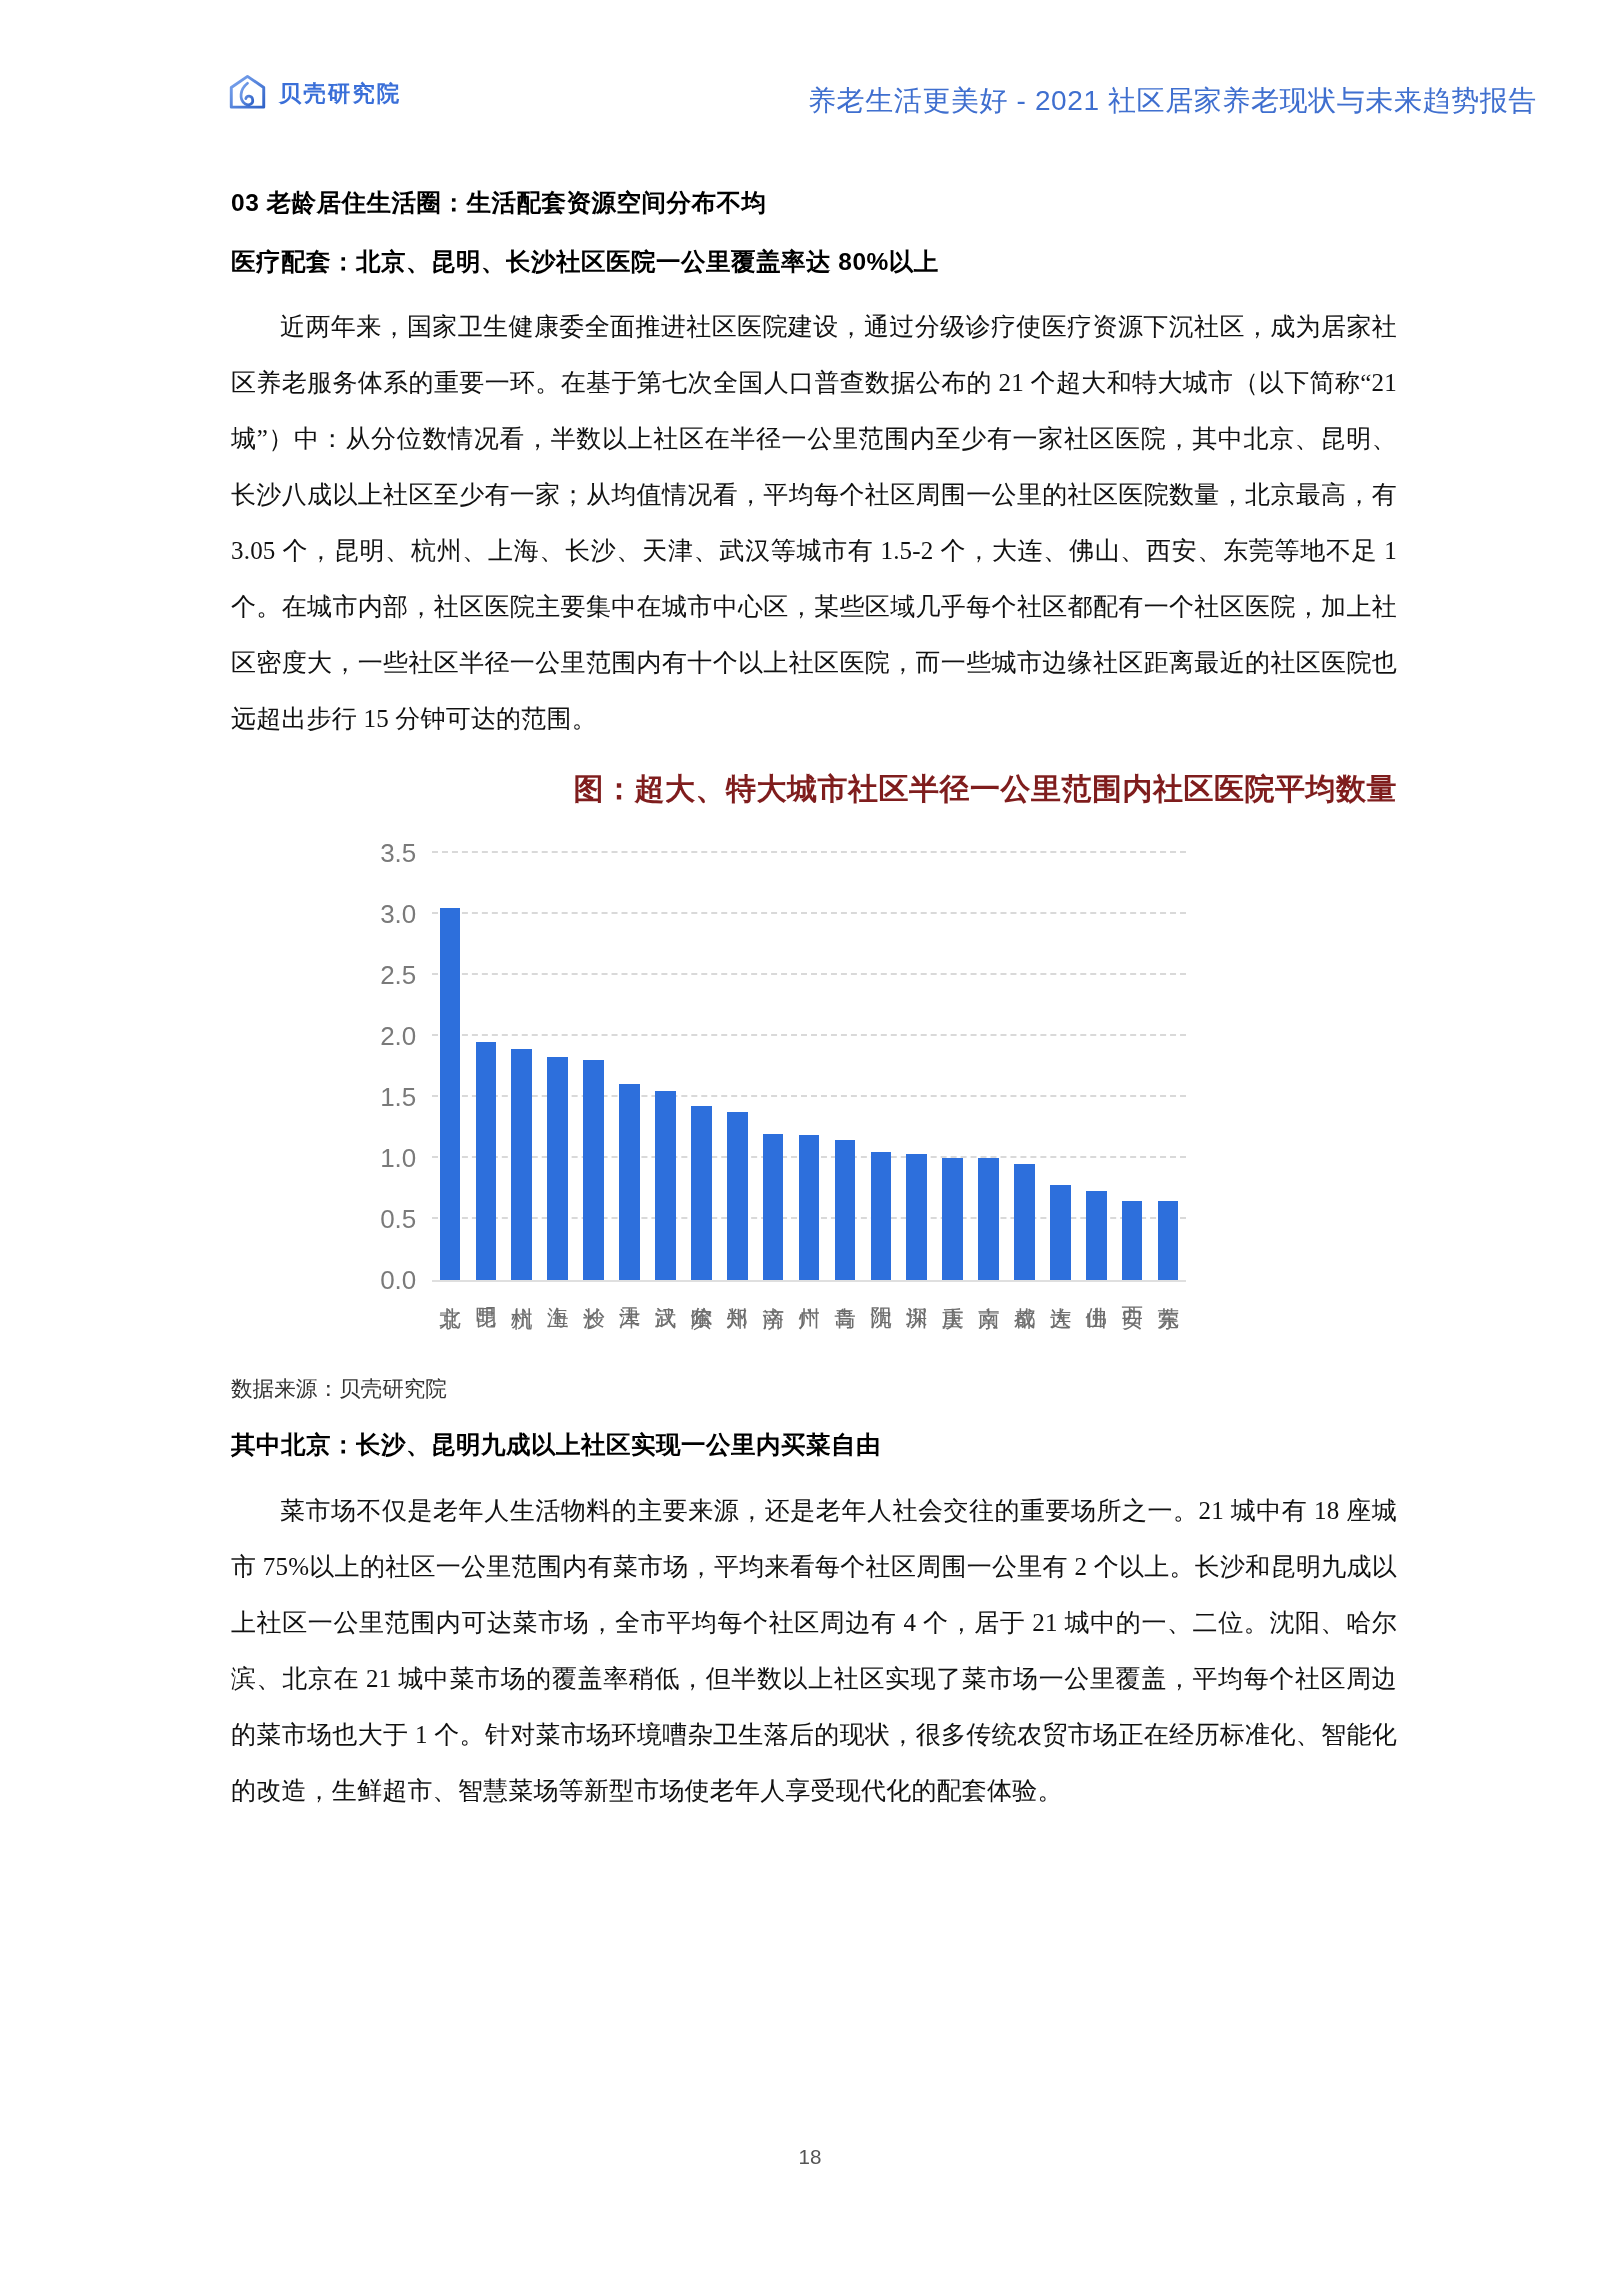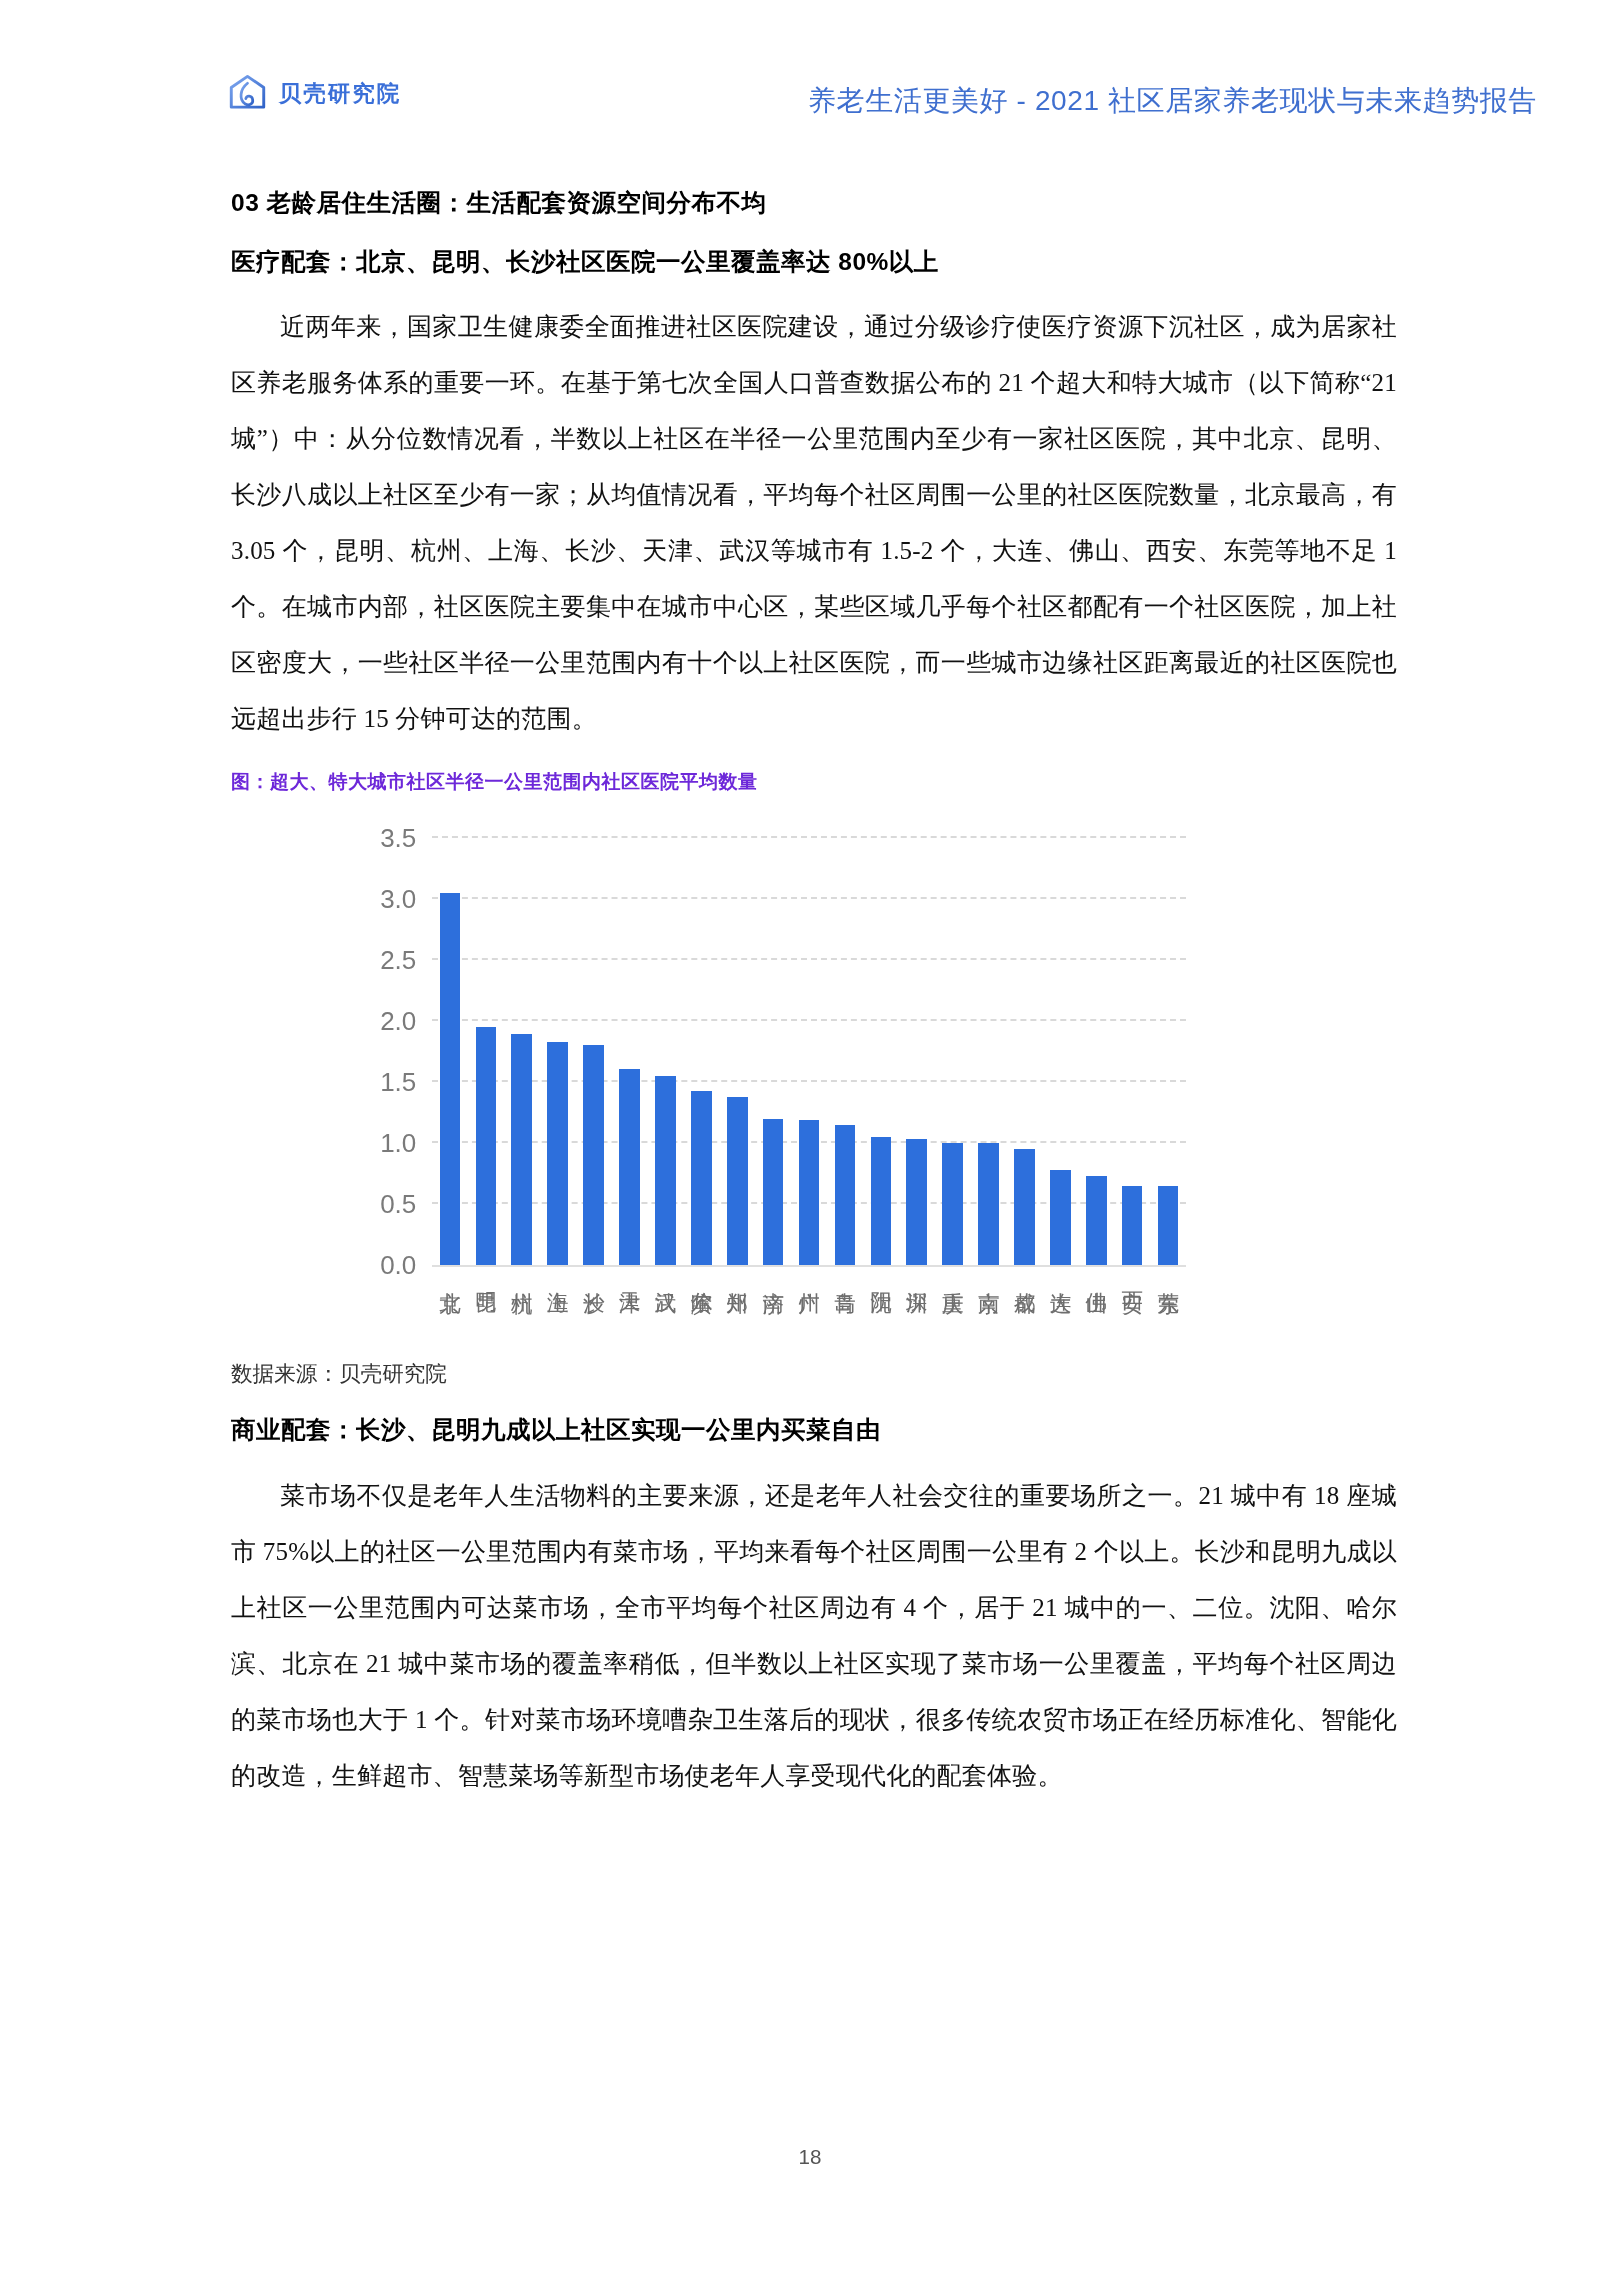--- a/index.html
+++ b/index.html
@@ -53,22 +53,22 @@
     color:#111;
     text-align:justify;
     text-justify:inter-ideograph;
     text-indent:49px;
     letter-spacing:0.2px;
   }
 
   
   .fig-title {
     font-family:"Liberation Sans", sans-serif;
-    font-size:19px; font-weight:700; color:#6d28d9;
-    text-align:left;
+    font-size:30px; font-weight:700; color:#7f1d1d;
+    text-align:right;
     margin-top:21.6px;
     letter-spacing:0.5px;
   }
   .chart-wrap {
     position:relative;
     width:980px;
     height:529px;
     margin:25.5px auto 0 auto;
   }
   .plot {
@@ -333,21 +333,21 @@
             <span class="xlab">西安</span>
           </div>
           <div class="xcol">
             <span class="xlab">东莞</span>
           </div>
         </div>
     </div>
 
     <div class="source">数据来源：贝壳研究院</div>
 
-    <div class="h-sub" style="margin-top:25.5px;">商业配套：长沙、昆明九成以上社区实现一公里内买菜自由</div>
+    <div class="h-sub" style="margin-top:25.5px;">其中北京：长沙、昆明九成以上社区实现一公里内买菜自由</div>
 
     <p class="para">菜市场不仅是老年人生活物料的主要来源，还是老年人社会交往的重要场所之一。21 城中有 18 座城市 75%以上的社区一公里范围内有菜市场，平均来看每个社区周围一公里有 2 个以上。长沙和昆明九成以上社区一公里范围内可达菜市场，全市平均每个社区周边有 4 个，居于 21 城中的一、二位。沈阳、哈尔滨、北京在 21 城中菜市场的覆盖率稍低，但半数以上社区实现了菜市场一公里覆盖，平均每个社区周边的菜市场也大于 1 个。针对菜市场环境嘈杂卫生落后的现状，很多传统农贸市场正在经历标准化、智能化的改造，生鲜超市、智慧菜场等新型市场使老年人享受现代化的配套体验。</p>
 
   </div>
 
   <div class="pagenum">18</div>
 </div>
 
 
 </body></html>

